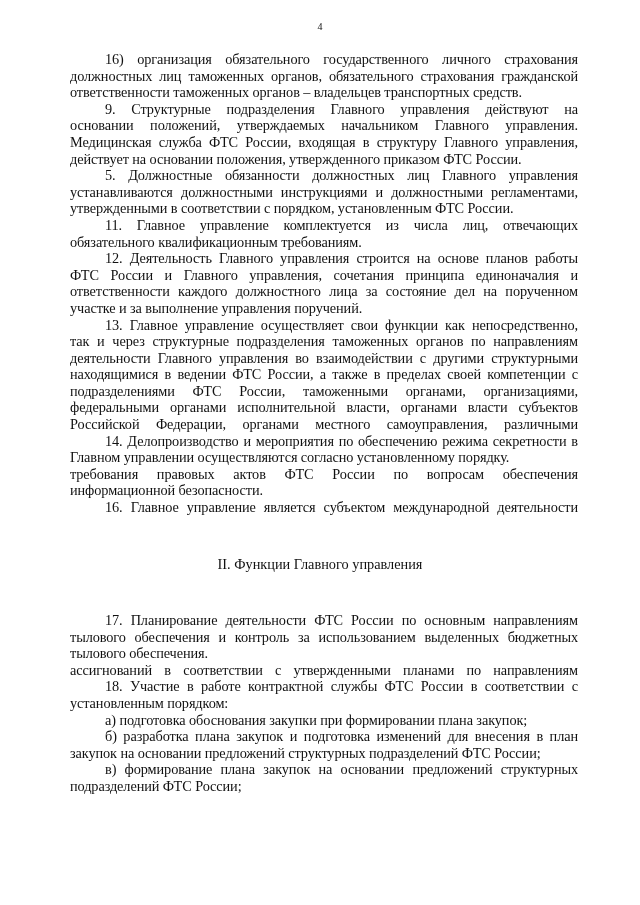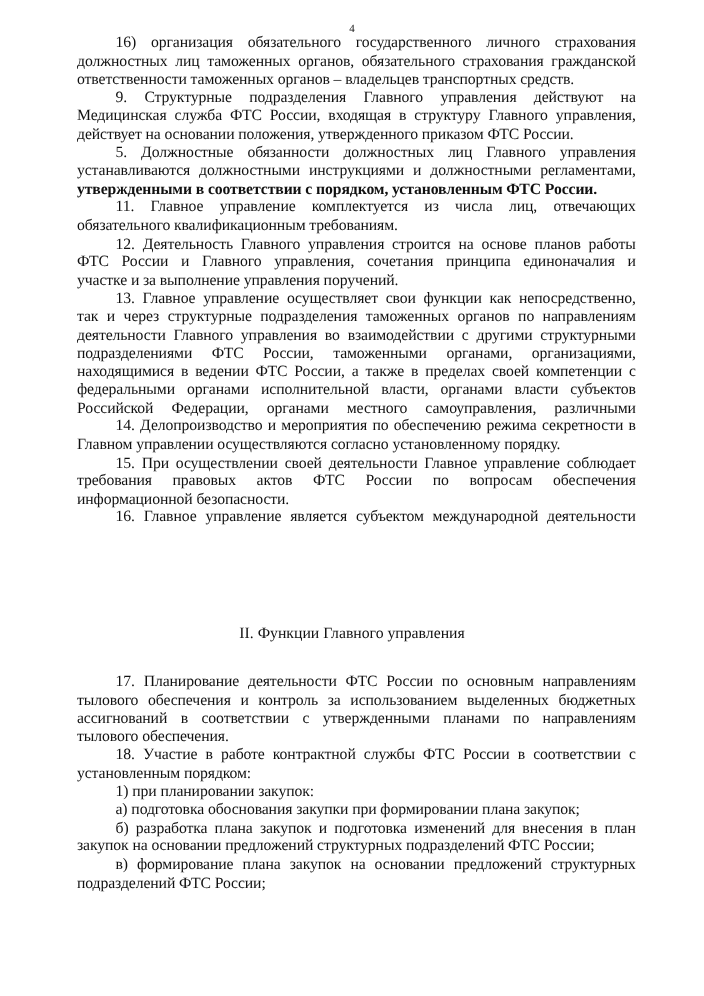--- a/index.html
+++ b/index.html
@@ -5,68 +5,68 @@
   html, body { margin: 0; padding: 0; background: #ffffff; }
   body { width: 640px; height: 905px; position: relative; overflow: hidden;
          font-family: "Liberation Serif", "DejaVu Serif", serif; color: #111111; }
   .page-number { position: absolute; left: 0; width: 640px; top: 21px; text-align: center;
                  font-size: 10px; line-height: 12px; }
   .block { position: absolute; left: 70px; width: 508px; }
   .line { height: 16.6px; line-height: 16.6px; font-size: 14.3px; white-space: nowrap;
           overflow: visible; text-align: justify; text-align-last: justify; letter-spacing: -0.1px; }
   .line.last { text-align-last: left; }
   .line.indent { padding-left: 35px; }
-  .heading { position: absolute; left: 0; width: 640px; top: 568px; text-align: center;
+  .heading { position: absolute; left: 0; width: 640px; top: 556px; text-align: center;
              font-size: 14.3px; line-height: 16.6px; }
 </style>
 </head>
 <body>
 
 <div>
   <div class="page-number">4</div>
 
-  <div class="block" id="section1" style="top:31px;">
+  <div class="block" id="section1" style="top:51px;">
       <div class="line indent" style="white-space: normal; height: 16.6px; overflow: hidden;">16) организация обязательного государственного личного страхования</div>
       <div class="line" style="white-space: normal; height: 16.6px; overflow: hidden;">должностных лиц таможенных органов, обязательного страхования гражданской</div>
       <div class="line last" style="white-space: normal; height: 16.6px; overflow: hidden;">ответственности таможенных органов – владельцев транспортных средств.</div>
       <div class="line indent" style="white-space: normal; height: 16.6px; overflow: hidden;">9. Структурные подразделения Главного управления действуют на</div>
+      <div class="line" style="white-space: normal; height: 16.6px; overflow: hidden;">основании положений, утверждаемых начальником Главного управления.</div>
       <div class="line" style="white-space: normal; height: 16.6px; overflow: hidden;">Медицинская служба ФТС России, входящая в структуру Главного управления,</div>
       <div class="line last" style="white-space: normal; height: 16.6px; overflow: hidden;">действует на основании положения, утвержденного приказом ФТС России.</div>
       <div class="line indent" style="white-space: normal; height: 16.6px; overflow: hidden;">5. Должностные обязанности должностных лиц Главного управления</div>
       <div class="line" style="white-space: normal; height: 16.6px; overflow: hidden;">устанавливаются должностными инструкциями и должностными регламентами,</div>
-      <div class="line last" style="white-space: normal; height: 16.6px; overflow: hidden; font-weight: bold;">утвержденными в соответствии с порядком, установленным ФТС России.</div>
+      <div class="line last" style="white-space: normal; height: 16.6px; overflow: hidden;">утвержденными в соответствии с порядком, установленным ФТС России.</div>
       <div class="line indent" style="white-space: normal; height: 16.6px; overflow: hidden;">11. Главное управление комплектуется из числа лиц, отвечающих</div>
       <div class="line last" style="white-space: normal; height: 16.6px; overflow: hidden;">обязательного квалификационным требованиям.</div>
       <div class="line indent" style="white-space: normal; height: 16.6px; overflow: hidden;">12. Деятельность Главного управления строится на основе планов работы</div>
       <div class="line" style="white-space: normal; height: 16.6px; overflow: hidden;">ФТС России и Главного управления, сочетания принципа единоначалия и</div>
+      <div class="line" style="white-space: normal; height: 16.6px; overflow: hidden;">ответственности каждого должностного лица за состояние дел на порученном</div>
       <div class="line last" style="white-space: normal; height: 16.6px; overflow: hidden;">участке и за выполнение управления поручений.</div>
       <div class="line indent" style="white-space: normal; height: 16.6px; overflow: hidden;">13. Главное управление осуществляет свои функции как непосредственно,</div>
       <div class="line" style="white-space: normal; height: 16.6px; overflow: hidden;">так и через структурные подразделения таможенных органов по направлениям</div>
       <div class="line" style="white-space: normal; height: 16.6px; overflow: hidden;">деятельности Главного управления во взаимодействии с другими структурными</div>
+      <div class="line" style="white-space: normal; height: 16.6px; overflow: hidden;">находящимися в ведении ФТС России, а также в пределах своей компетенции с</div>
       <div class="line" style="white-space: normal; height: 16.6px; overflow: hidden;">подразделениями ФТС России, таможенными органами, организациями,</div>
-      <div class="line" style="white-space: normal; height: 16.6px; overflow: hidden;">находящимися в ведении ФТС России, а также в пределах своей компетенции с</div>
       <div class="line" style="white-space: normal; height: 16.6px; overflow: hidden;">федеральными органами исполнительной власти, органами власти субъектов</div>
       <div class="line" style="white-space: normal; height: 16.6px; overflow: hidden;">Российской Федерации, органами местного самоуправления, различными</div>
       <div class="line indent" style="white-space: normal; height: 16.6px; overflow: hidden;">14. Делопроизводство и мероприятия по обеспечению режима секретности в</div>
       <div class="line last" style="white-space: normal; height: 16.6px; overflow: hidden;">Главном управлении осуществляются согласно установленному порядку.</div>
-      <div class="line indent" style="white-space: normal; height: 16.6px; overflow: hidden;">15. При осуществлении своей деятельности Главное управление соблюдает</div>
       <div class="line" style="white-space: normal; height: 16.6px; overflow: hidden;">требования правовых актов ФТС России по вопросам обеспечения</div>
       <div class="line last" style="white-space: normal; height: 16.6px; overflow: hidden;">информационной безопасности.</div>
       <div class="line indent" style="white-space: normal; height: 16.6px; overflow: hidden;">16. Главное управление является субъектом международной деятельности</div>
     </div>
 
   <div class="heading">II.  Функции Главного управления</div>
 
   <div class="block" id="section2" style="top:612px;">
       <div class="line indent" style="white-space: normal; height: 16.6px; overflow: hidden;">17. Планирование деятельности ФТС России по основным направлениям</div>
       <div class="line" style="white-space: normal; height: 16.6px; overflow: hidden;">тылового обеспечения и контроль за использованием выделенных бюджетных</div>
+      <div class="line last" style="white-space: normal; height: 16.6px; overflow: hidden;">тылового обеспечения.</div>
       <div class="line" style="white-space: normal; height: 16.6px; overflow: hidden;">ассигнований в соответствии с утвержденными планами по направлениям</div>
-      <div class="line last" style="white-space: normal; height: 16.6px; overflow: hidden;">тылового обеспечения.</div>
       <div class="line indent" style="white-space: normal; height: 16.6px; overflow: hidden;">18. Участие в работе контрактной службы ФТС России в соответствии с</div>
       <div class="line last" style="white-space: normal; height: 16.6px; overflow: hidden;">установленным порядком:</div>
-      <div class="line indent last" style="white-space: normal; height: 16.6px; overflow: hidden;">1) при планировании закупок:</div>
       <div class="line indent last" style="white-space: normal; height: 16.6px; overflow: hidden;">а) подготовка обоснования закупки при формировании плана закупок;</div>
       <div class="line indent" style="white-space: normal; height: 16.6px; overflow: hidden;">б) разработка плана закупок и подготовка изменений для внесения в план</div>
       <div class="line last" style="white-space: normal; height: 16.6px; overflow: hidden;">закупок на основании предложений структурных подразделений ФТС России;</div>
       <div class="line indent" style="white-space: normal; height: 16.6px; overflow: hidden;">в) формирование плана закупок на основании предложений структурных</div>
       <div class="line last" style="white-space: normal; height: 16.6px; overflow: hidden;">подразделений ФТС России;</div>
     </div>
 </div>
 
 </body></html>

